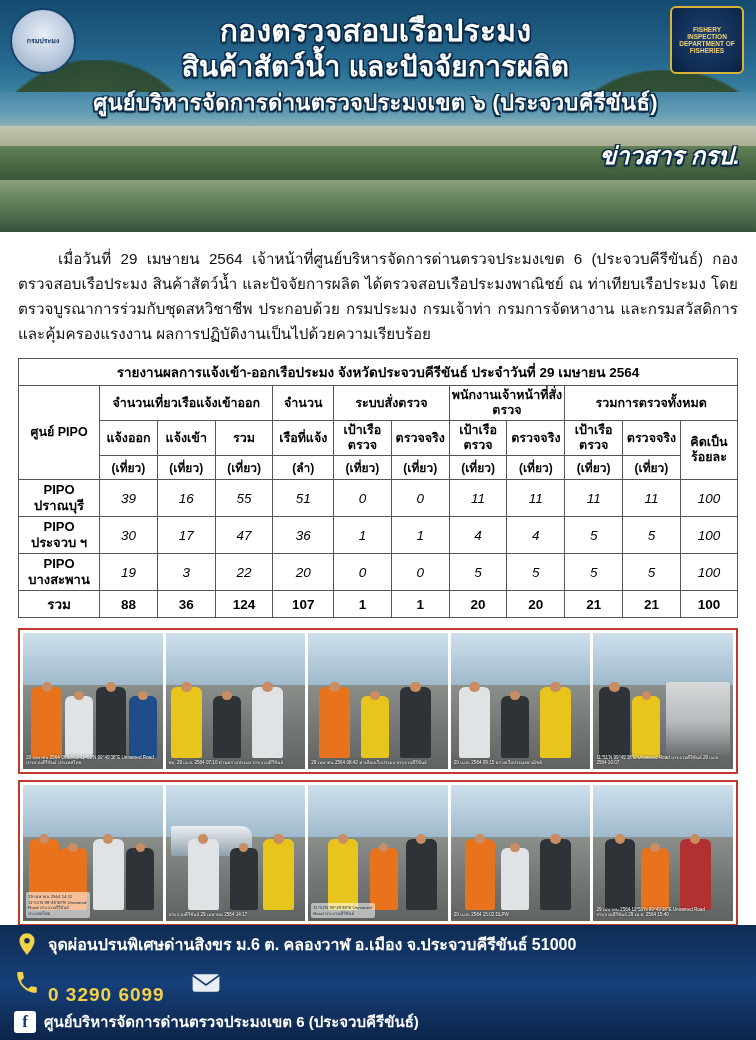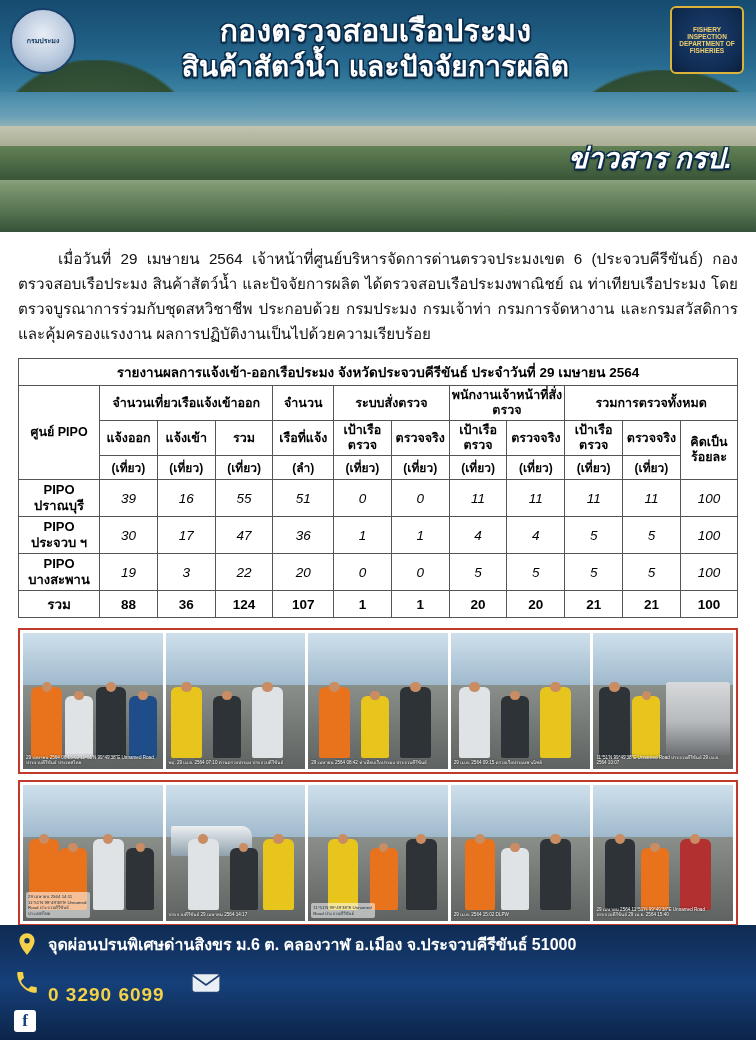--- a/index.html
+++ b/index.html
@@ -67,22 +67,22 @@
     position:absolute; left:90px; right:95px; top:14px; text-align:center;
   }
   .t1, .t2, .t3 {
     font-weight:bold; color:#ffffff; letter-spacing:.3px;
     text-shadow: -1.5px -1.5px 0 #0a2b4a, 1.5px -1.5px 0 #0a2b4a, -1.5px 1.5px 0 #0a2b4a, 1.5px 1.5px 0 #0a2b4a, 0 2px 3px rgba(0,0,0,.55);
   }
   .t1 { font-size:30px; line-height:34px; }
   .t2 { font-size:28px; line-height:34px; margin-top:2px; }
   .t3 { font-size:22px; line-height:30px; margin-top:4px; }
   .t4 {
-    position:absolute; right:24px; top:136px;
-    font-size:28px; font-weight:bold; font-style:italic; color:#ffffff;
+    position:absolute; right:16px; top:136px;
+    font-size:24px; font-weight:bold; font-style:italic; color:#ffffff;
     text-shadow: -1.5px -1.5px 0 #0a2b4a, 1.5px -1.5px 0 #0a2b4a, -1.5px 1.5px 0 #0a2b4a, 1.5px 1.5px 0 #0a2b4a, 0 2px 3px rgba(0,0,0,.55);
   }
 
   
   .intro {
     margin:14px 18px 8px 18px;
     font-size:15.2px;
     line-height:25px;
     color:#111;
     text-align:justify;
@@ -189,20 +189,21 @@
   <div class="hdr-beach"></div>
   <div class="hdr-land"></div>
   <div class="hdr-overlay"></div>
 
   <div class="logo-left">กรมประมง</div>
   <div class="logo-right">FISHERY INSPECTION DEPARTMENT OF FISHERIES</div>
 
   <div class="hdr-titles">
     <div class="t1">กองตรวจสอบเรือประมง</div>
     <div class="t2">สินค้าสัตว์น้ำ และปัจจัยการผลิต</div>
+    <div class="t3">ศูนย์บริหารจัดการด่านตรวจประมงเขต ๖ (ประจวบคีรีขันธ์)</div>
   </div>
   <div class="t4">ข่าวสาร กรป.</div>
 </div>
 
 <div class="intro">เมื่อวันที่ 29 เมษายน 2564 เจ้าหน้าที่ศูนย์บริหารจัดการด่านตรวจประมงเขต 6 (ประจวบคีรีขันธ์) กองตรวจสอบเรือประมง สินค้าสัตว์น้ำ และปัจจัยการผลิต ได้ตรวจสอบเรือประมงพาณิชย์ ณ ท่าเทียบเรือประมง โดยตรวจบูรณาการร่วมกับชุดสหวิชาชีพ ประกอบด้วย กรมประมง กรมเจ้าท่า กรมการจัดหางาน และกรมสวัสดิการและคุ้มครองแรงงาน ผลการปฏิบัติงานเป็นไปด้วยความเรียบร้อย</div>
 
 <div class="table-wrap">
   <table class="report">
     <colgroup>
       <col style="width:11.5%">
@@ -509,15 +510,16 @@
           <path d="M2 3l14 10L30 3" fill="none" stroke="#1b3f70" stroke-width="1.8"></path>
         </svg>
     </span>
   </div>
 
 
   <div class="f-row f4">
     <span class="ic">
       <span class="fb-box">f</span>
     </span>
+    <span class="f-fb">ศูนย์บริหารจัดการด่านตรวจประมงเขต 6 (ประจวบคีรีขันธ์)</span>
   </div>
 
 </div>
 
 </body></html>

